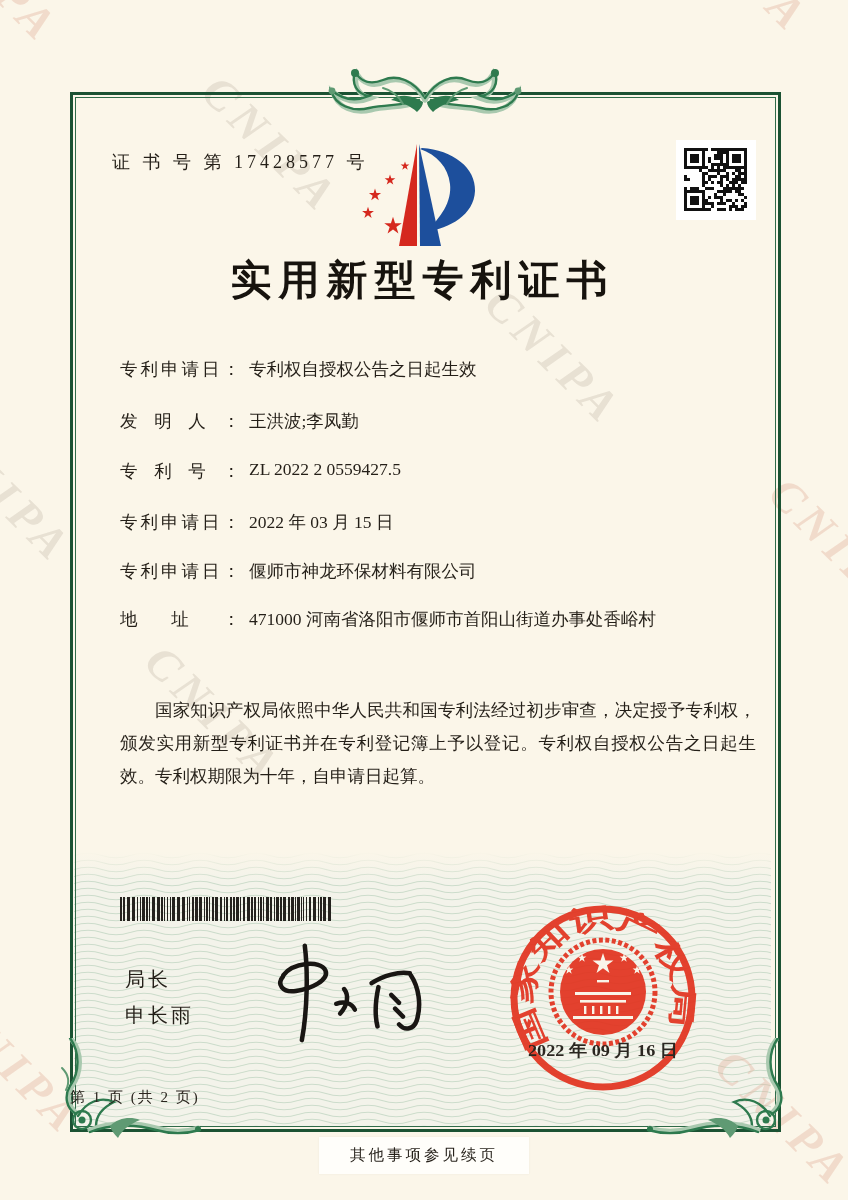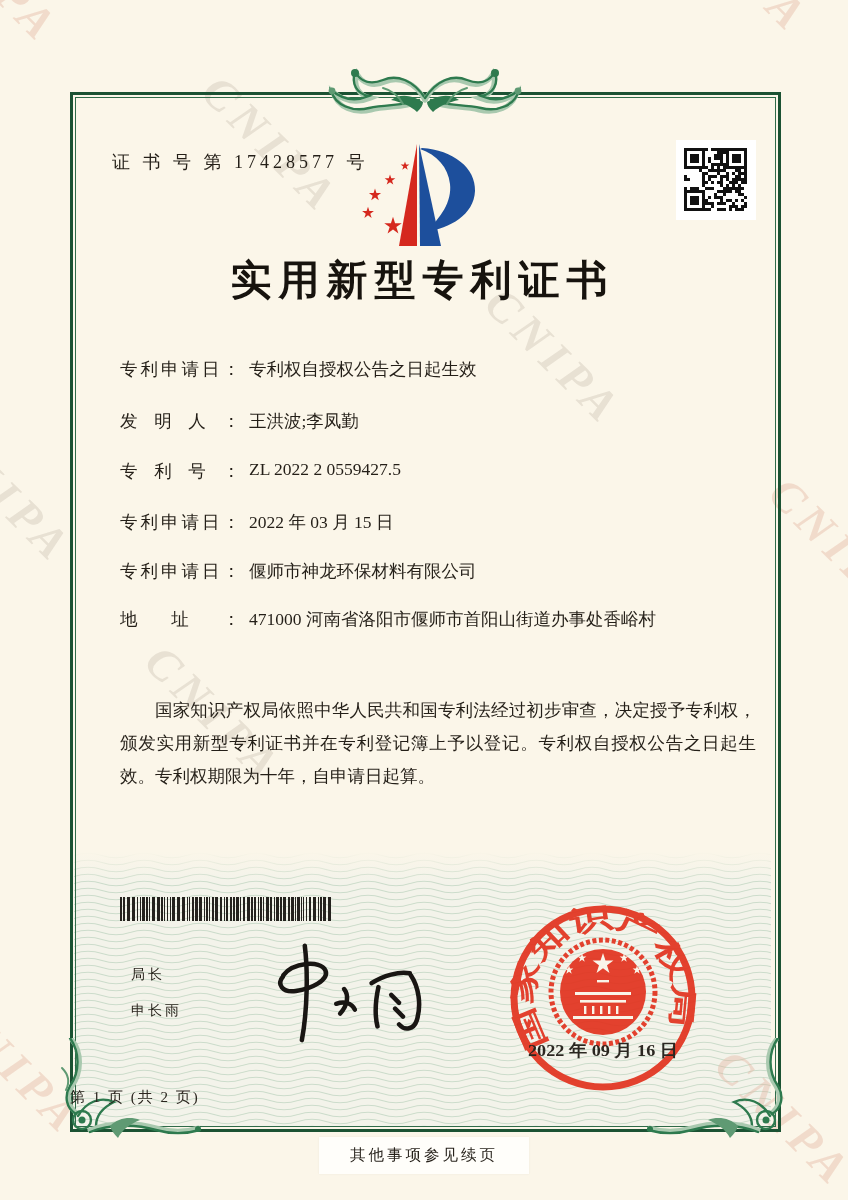--- a/index.html
+++ b/index.html
@@ -24,21 +24,21 @@
   .cert-no{position:absolute;left:112px;top:150px;font-size:18px;letter-spacing:4px;}
   .title{position:absolute;left:70px;top:253px;width:705px;text-align:center;
          font-size:41px;font-weight:bold;letter-spacing:7px;color:#17130e;font-family:Liberation Mono, monospace;}
   .field-row{position:absolute;left:120px;width:640px;font-size:17.5px;}
   .flabel{display:inline-block;width:120px;text-align:justify;text-align-last:justify;vertical-align:top;}
   .fvalue{margin-left:9px;}
   .flabel2{margin-left:52px;}
   .body-text{position:absolute;left:120px;top:694px;width:636px;font-size:17.5px;
              line-height:33px;text-align:justify;}
   .body-text p{margin:0;text-indent:2em;}
-  .signer{position:absolute;left:131px;font-size:14px;letter-spacing:3px;}
+  .signer{position:absolute;left:125px;font-size:20px;letter-spacing:3px;}
   .page-no{position:absolute;left:70px;top:1088px;width:705px;text-align:left;
            font-size:15px;letter-spacing:2px;color:#2a251e;}
   .cont-note{position:absolute;left:424px;top:1137px;transform:translateX(-50%);
              background:#fffefa;padding:8px 31px;font-size:15.5px;letter-spacing:3px;
              box-shadow:0 0 2px rgba(0,0,0,.06);}
   .qr-box{position:absolute;left:676px;top:140px;width:80px;height:80px;background:#ffffff;}
   .barcode-box{position:absolute;left:120px;top:897px;width:216px;height:24px;}
   .sig-box{position:absolute;left:248px;top:938px;width:200px;height:108px;}
   .seal-box{position:absolute;left:505px;top:900px;width:196px;height:196px;}
   .logo-box{position:absolute;left:356px;top:138px;width:138px;height:118px;}

